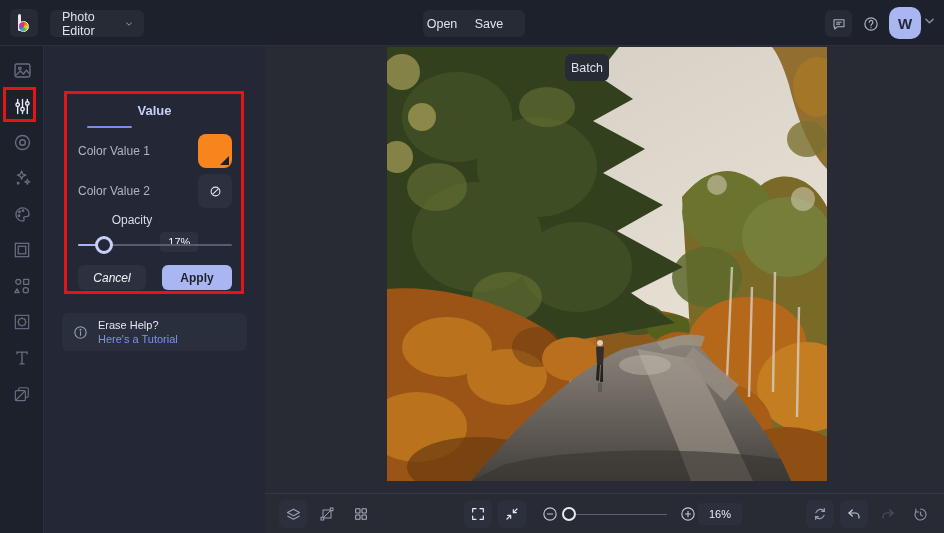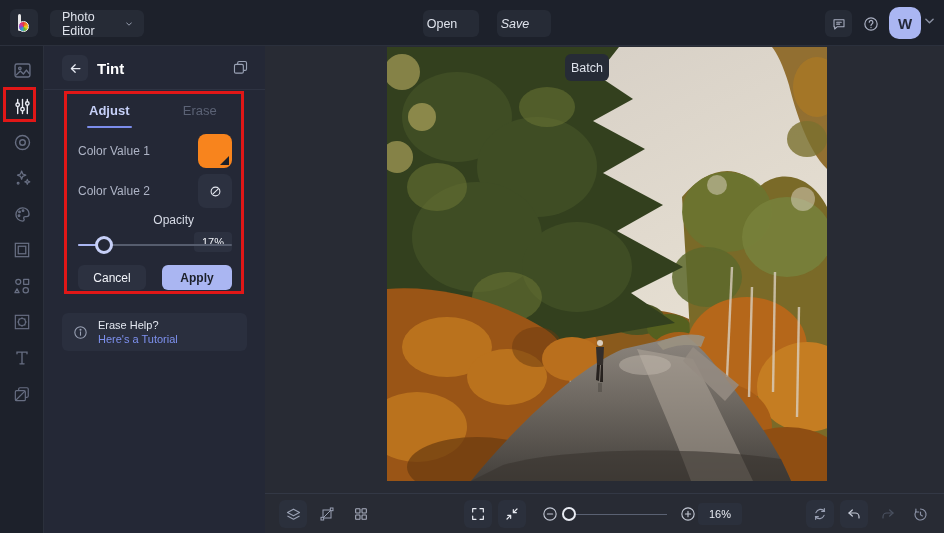--- a/index.html
+++ b/index.html
@@ -74,38 +74,38 @@
     width:34px; height:34px; border-radius:8px; position:relative; overflow:hidden; cursor:pointer;
   }
   .swatch::after {
     content:""; position:absolute; right:3px; bottom:3px;
     border-left:9px solid transparent; border-bottom:9px solid #1c2029;
   }
   .none-btn {
     width:34px; height:34px; border-radius:8px; background:#2c3140; color:#e7eaf2;
     display:flex; align-items:center; justify-content:center; cursor:pointer;
   }
-  .opacity-row { position:absolute; left:0; top:163px; width:154px; height:22px; display:flex; align-items:center; justify-content:flex-end; }
+  .opacity-row { position:absolute; left:0; top:163px; width:154px; height:22px; display:flex; align-items:center; justify-content:center;gap:8px; }
   .opacity-value {
     width:38px; height:20px; background:#2c3140; border-radius:4px; color:#f2f4f9;
     font-size:11px; display:flex; align-items:center; justify-content:center;margin-top:44px;
   }
   .slider { position:absolute; left:0; top:190px; width:154px; height:18px; cursor:pointer; }
   .slider .track { position:absolute; left:0; top:8px; width:100%; height:2px; background:#565d6e; border-radius:2px; }
   .slider .fill  { position:absolute; left:0; top:8px; height:2px; background:#aab6f2; border-radius:2px; }
   .slider .thumb {
     position:absolute; top:0; width:18px; height:18px; border-radius:50%;
     background:#242836; border:3.5px solid #c7d0f8; transform:translateX(-50%); cursor:grab;
   }
   .btn-row { position:absolute; left:0; top:219px; width:154px; height:25px; }
   .btn {
     position:absolute; top:0; height:25px; border-radius:6px; font-size:12px;
     display:flex; align-items:center; justify-content:center; cursor:pointer;
   }
-  .btn-cancel { left:0; width:68px; background:#2c3140; color:#f2f4f9; }
+  .btn-cancel { left:0; width:68px; background:#2c3140; color:#f2f4f9;font-style:italic; }
   .btn-apply  { left:84px; width:70px; background:#aab6f2; color:#1c2029; font-weight:bold; }
   .help-box {
     position:absolute; left:18px; top:267px; width:185px; height:38px; background:#2a2f3e;
     border-radius:6px; display:flex; align-items:center; padding:0 10px; gap:9px; cursor:pointer;
   }
   .help-box .ic { color:#9aa2b5; flex:0 0 auto; display:flex; }
   .help-title { color:#e3e7f0; font-size:11px; }
   .help-link  { color:#7d90ee; font-size:11px; margin-top:2px; }
   
   .canvas { position:absolute; left:265px; top:46px; width:679px; height:447px; background:#282b34; }
@@ -154,21 +154,21 @@
           <path d="M1 1l4 4 4-4" stroke="#9aa1b4" stroke-width="1.6" fill="none" stroke-linecap="round" stroke-linejoin="round"></path>
         </svg>
     </div>
 
     <div class="tb-btn" style="left:423px; width:56px;">
       <span>Open</span>
       <svg width="9" height="6" viewBox="0 0 10 6">
           <path d="M1 1l4 4 4-4" stroke="#9aa1b4" stroke-width="1.6" fill="none" stroke-linecap="round" stroke-linejoin="round"></path>
         </svg>
     </div>
-    <div class="tb-btn" style="left:497px; width:54px;font-style:italic;">
+    <div class="tb-btn" style="left:471px; width:54px;">
       <span>Save</span>
       <svg width="9" height="6" viewBox="0 0 10 6">
           <path d="M1 1l4 4 4-4" stroke="#9aa1b4" stroke-width="1.6" fill="none" stroke-linecap="round" stroke-linejoin="round"></path>
         </svg>
     </div>
     <div class="tb-btn" style="left:565px; width:44px;margin-top:44px;">
       <span>Batch</span>
     </div>
 
     <div class="tb-icon-btn" style="left:825px;">
@@ -260,39 +260,23 @@
     <div class="side-item">
       <svg width="20" height="20" viewBox="0 0 24 24" fill="none" stroke="currentColor" stroke-width="1.4" stroke-linejoin="round">
           <rect x="4" y="8" width="12" height="12" rx="1.5"></rect>
           <path d="M8 8V6a1.5 1.5 0 011.5-1.5H18A1.5 1.5 0 0119.5 6v8.5A1.5 1.5 0 0118 16h-2"></path>
           <path d="M4.5 19.5L15.5 8.5"></path>
         </svg>
     </div>
   </div>
 
   <div class="panel">
-    <div class="panel-header">
-      <div class="back-btn">
-        <svg width="15" height="15" viewBox="0 0 24 24" fill="none" stroke="currentColor" stroke-width="2" stroke-linecap="round" stroke-linejoin="round">
-            <path d="M19 12H5.5"></path>
-            <path d="M11.5 6L5.5 12l6 6"></path>
-          </svg>
-      </div>
-      <div class="panel-title">Tint</div>
-      <div class="copy-btn">
-        <svg width="17" height="17" viewBox="0 0 24 24" fill="none" stroke="currentColor" stroke-width="1.6" stroke-linejoin="round">
-            <rect x="3.5" y="7.5" width="12.5" height="12.5" rx="2"></rect>
-            <path d="M8 7.5V5.5a2 2 0 012-2h8.5a2 2 0 012 2V14a2 2 0 01-2 2h-2"></path>
-          </svg>
-      </div>
-    </div>
 
     <div class="tabs">
-      <div class="tab active">Adjust</div>
-      <div class="tab">Erase</div>
+      <div class="tab active">Value</div>
     </div>
     <div class="tab-underline"></div>
 
     <div class="panel-body">
       <div class="field-row" style="top:88px;">
         <span class="field-label">Color Value 1</span>
         <div class="swatch" style="background: rgb(248, 132, 29);"></div>
       </div>
       <div class="field-row" style="top:128px;">
         <span class="field-label">Color Value 2</span>

